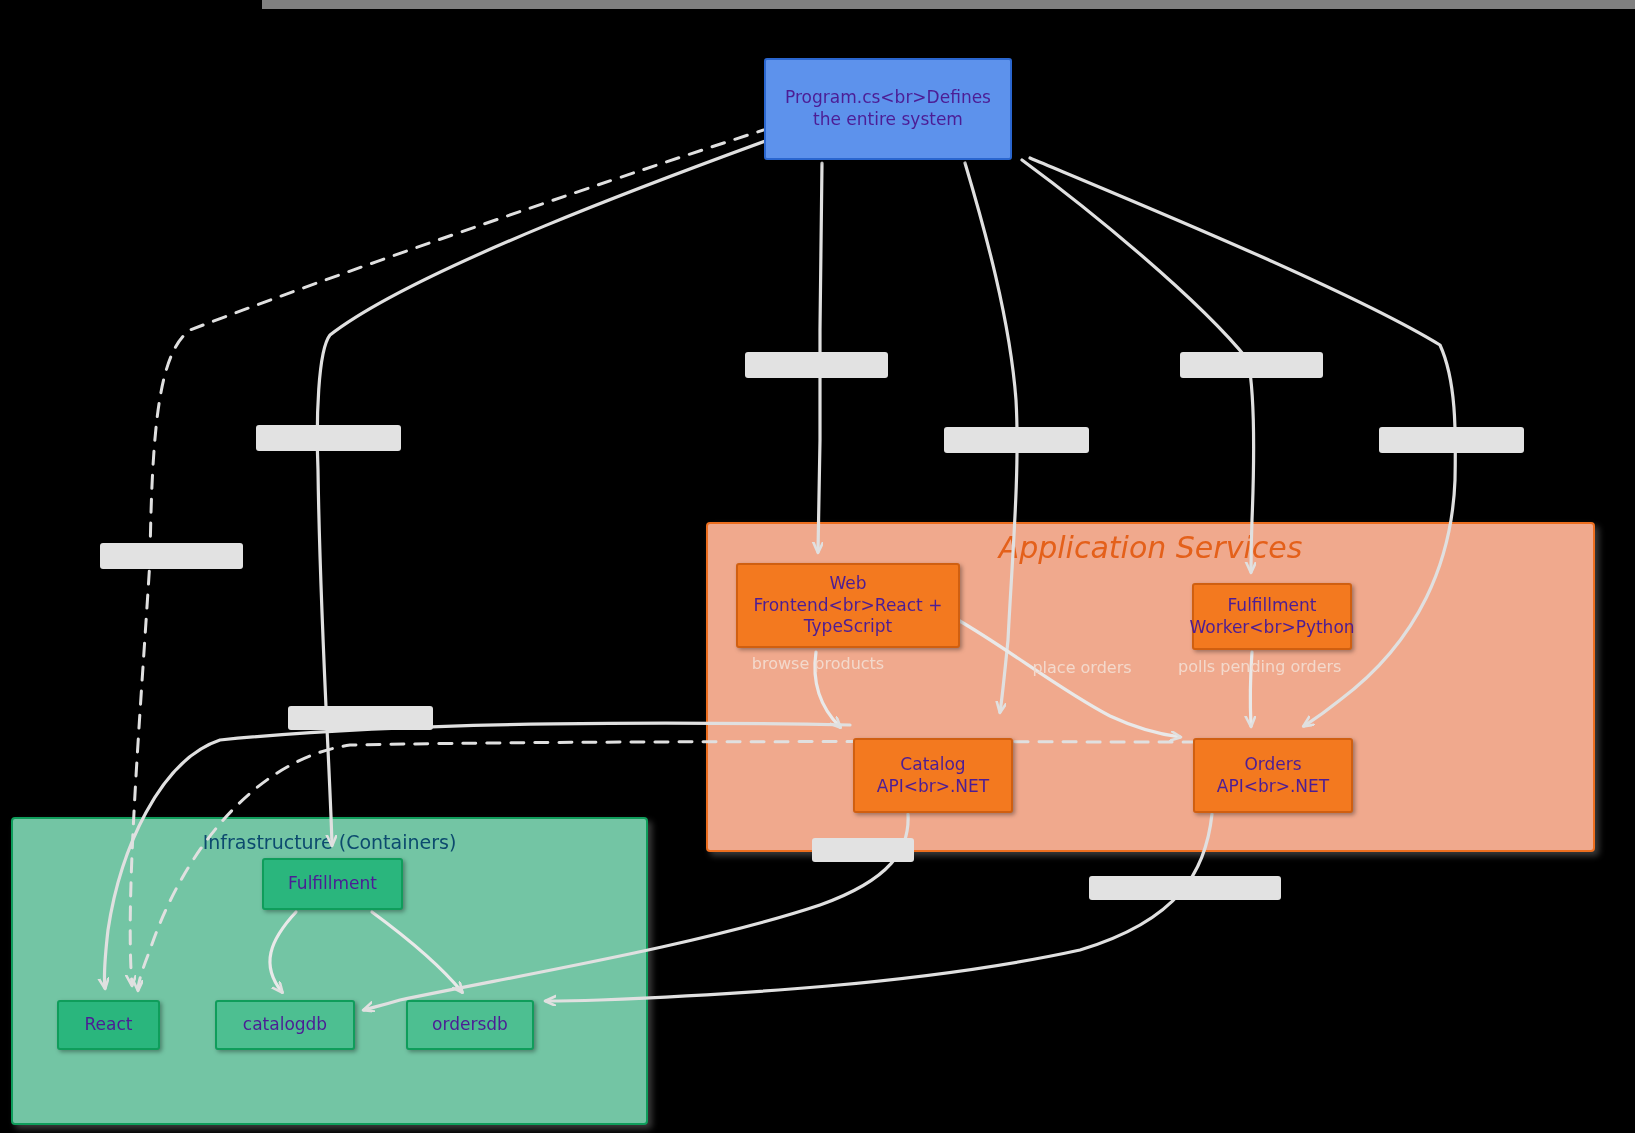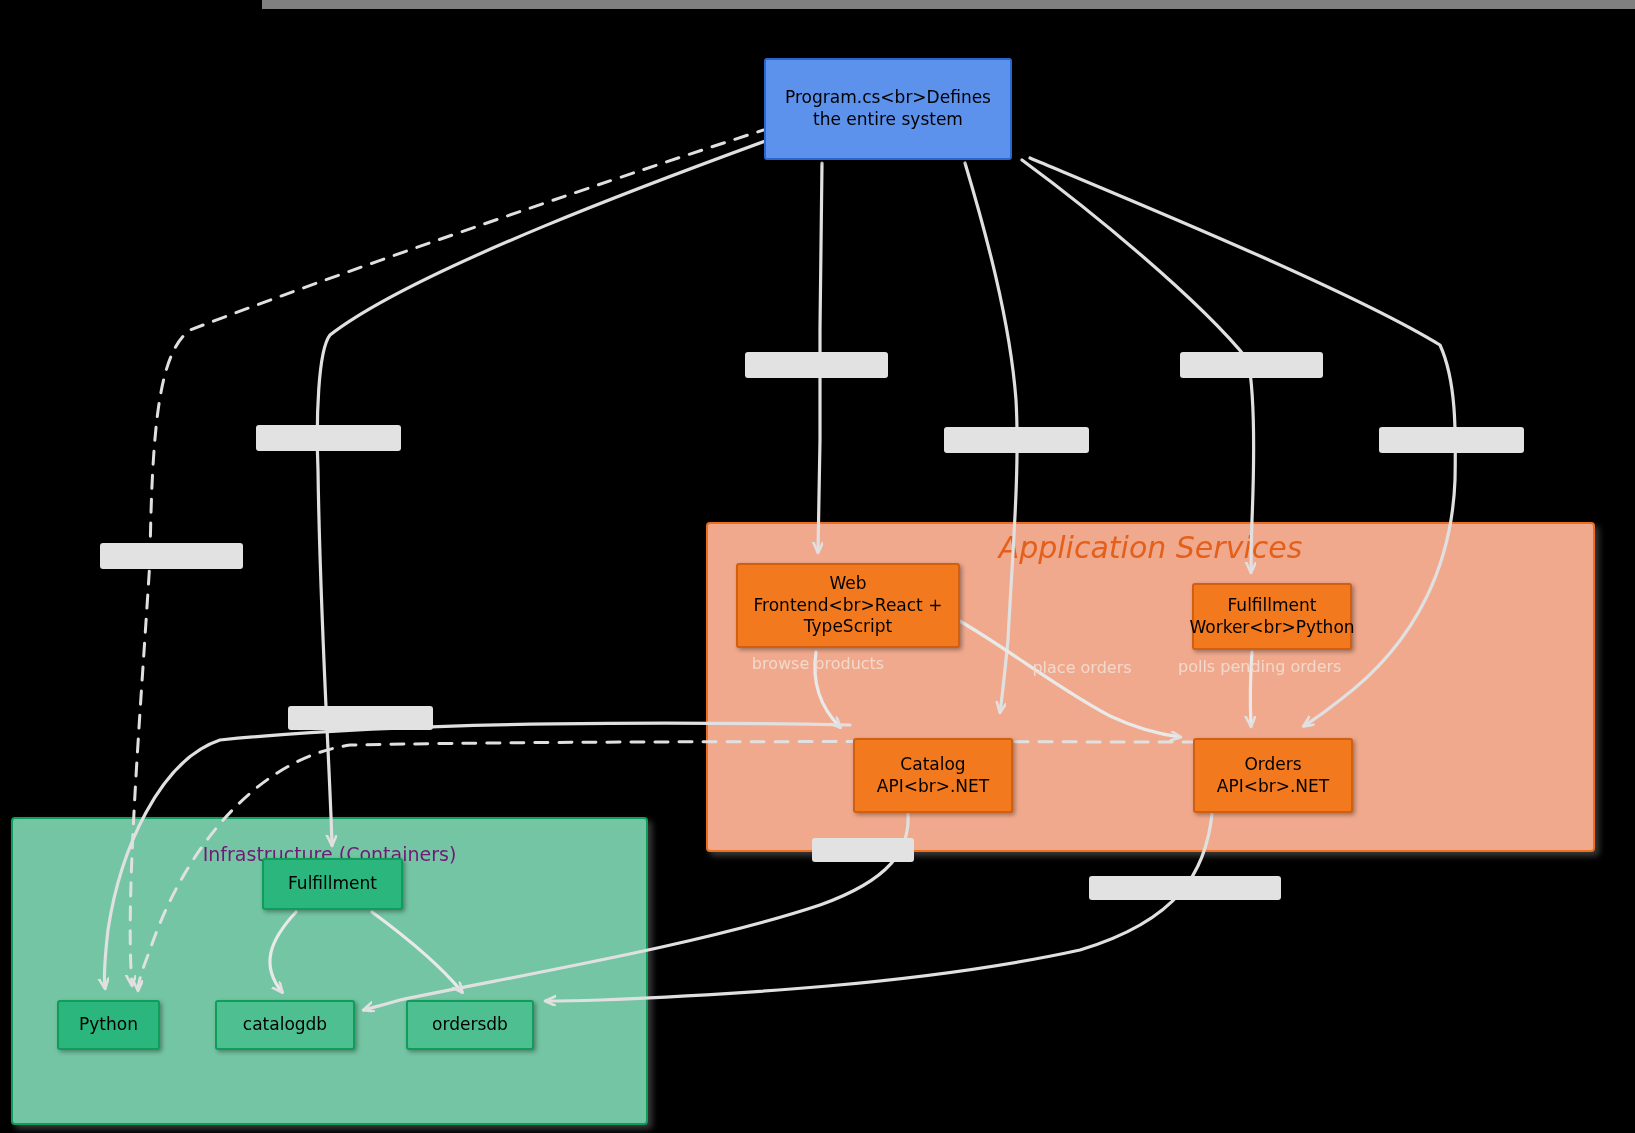--- a/index.html
+++ b/index.html
@@ -11,40 +11,40 @@
   .edge.dash{stroke-dasharray:13 11;stroke-width:3;}
   .edge.soft{stroke:#e9e9e9;}
   .edgelabel{font-family:"DejaVu Sans","Liberation Sans",sans-serif;font-size:15px;
              fill:#dcdcdc;text-anchor:middle;dominant-baseline:middle;}
   .panel{position:absolute;box-sizing:border-box;border-radius:4px;}
   .panel-title{position:absolute;left:0;right:0;text-align:center;
                font-family:"DejaVu Sans","Liberation Sans",sans-serif;}
   .node{position:absolute;box-sizing:border-box;display:flex;align-items:center;
         justify-content:center;text-align:center;border-radius:3px;
         font-family:"DejaVu Sans","Liberation Sans",sans-serif;
-        font-size:17px;line-height:1.28;color:#000000;padding:4px 8px;
+        font-size:17px;line-height:1.28;color:#4c1d95;padding:4px 8px;
         box-shadow:2px 2px 4px rgba(0,0,0,.35);}
   .inlabel{font-family:"DejaVu Sans","Liberation Sans",sans-serif;font-size:16px;
            color:#f3d9cc;position:absolute;white-space:nowrap;}
   .topbar{position:absolute;background:#808080;height:9px;}
 </style>
 </head>
 <body>
 
 <div id="stage">
 
   <div class="topbar" style="left:262px;top:0;width:1373px;"></div>
 
 
   <div class="panel" id="p-appservices" style="left: 706px; top: 522px; width: 889px; height: 330px; background: rgb(240, 169, 141); border: 2px solid rgb(236, 110, 31); box-shadow: rgba(128, 128, 128, 0.45) 4px 4px 6px; text-decoration: underline;">
     <div class="panel-title" id="t-appservices" style="top: 6px; color: rgb(228, 96, 26); font-size: 30px; font-style: italic;">Application Services</div>
   </div>
 
   <div class="panel" id="p-infrastructure" style="left: 11px; top: 817px; width: 637px; height: 308px; background: rgb(115, 197, 164); border: 2px solid rgb(15, 157, 91); box-shadow: rgba(128, 128, 128, 0.45) 4px 4px 6px;">
-    <div class="panel-title" id="t-infrastructure" style="top: 12px; color: #701a75; font-size: 19px; margin-top: 12px;">Infrastructure (Containers)</div>
+    <div class="panel-title" id="t-infrastructure" style="top: 12px; color: #0c4a6e; font-size: 19px;">Infrastructure (Containers)</div>
   </div>
 
   <svg class="layer" viewBox="0 0 1635 1133">
     <defs>
       <marker id="ah" markerWidth="13" markerHeight="13" refX="10" refY="5" orient="auto" markerUnits="userSpaceOnUse">
         <path d="M0,0 L11,5 L0,10" fill="none" stroke="#e0e0e0" stroke-width="2.6" stroke-linecap="round" stroke-linejoin="round"></path>
       </marker>
     </defs>
 
     <path class="edge dash" d="M770,128 C700,150 400,250 190,330 C160,352 152,420 150,560 C140,720 125,900 132,985" marker-end="url(#ah)"></path>
@@ -129,21 +129,21 @@
   <div class="node" id="n-catalog" style="left: 853px; top: 738px; width: 160px; height: 75px; background: rgb(243, 121, 31); border: 2px solid rgb(208, 95, 16);">
       <span>Catalog API&lt;br&gt;.NET</span>
     </div>
   <div class="node" id="n-orders" style="left: 1193px; top: 738px; width: 160px; height: 75px; background: rgb(243, 121, 31); border: 2px solid rgb(208, 95, 16);">
       <span>Orders API&lt;br&gt;.NET</span>
     </div>
   <div class="node" id="n-postgres" style="left: 262px; top: 858px; width: 141px; height: 52px; background: rgb(42, 182, 125); border: 2px solid rgb(15, 157, 91);">
       <span>Fulfillment</span>
     </div>
   <div class="node" id="n-redis" style="left: 57px; top: 1000px; width: 103px; height: 50px; background: rgb(42, 182, 125); border: 2px solid rgb(15, 157, 91);">
-      <span>Python</span>
+      <span>React</span>
     </div>
   <div class="node" id="n-catalogdb" style="left: 215px; top: 1000px; width: 140px; height: 50px; background: rgb(77, 191, 145); border: 2px solid rgb(15, 157, 91);">
       <span>catalogdb</span>
     </div>
   <div class="node" id="n-ordersdb" style="left: 406px; top: 1000px; width: 128px; height: 50px; background: rgb(77, 191, 145); border: 2px solid rgb(15, 157, 91);">
       <span>ordersdb</span>
     </div>
 
   <div class="inlabel" id="il-0" style="left: 743px; top: 654px; width: 150px; text-align: center;">browse products</div>
   <div class="inlabel" id="il-1" style="left: 1007px; top: 658px; width: 150px; text-align: center;">place orders</div>

